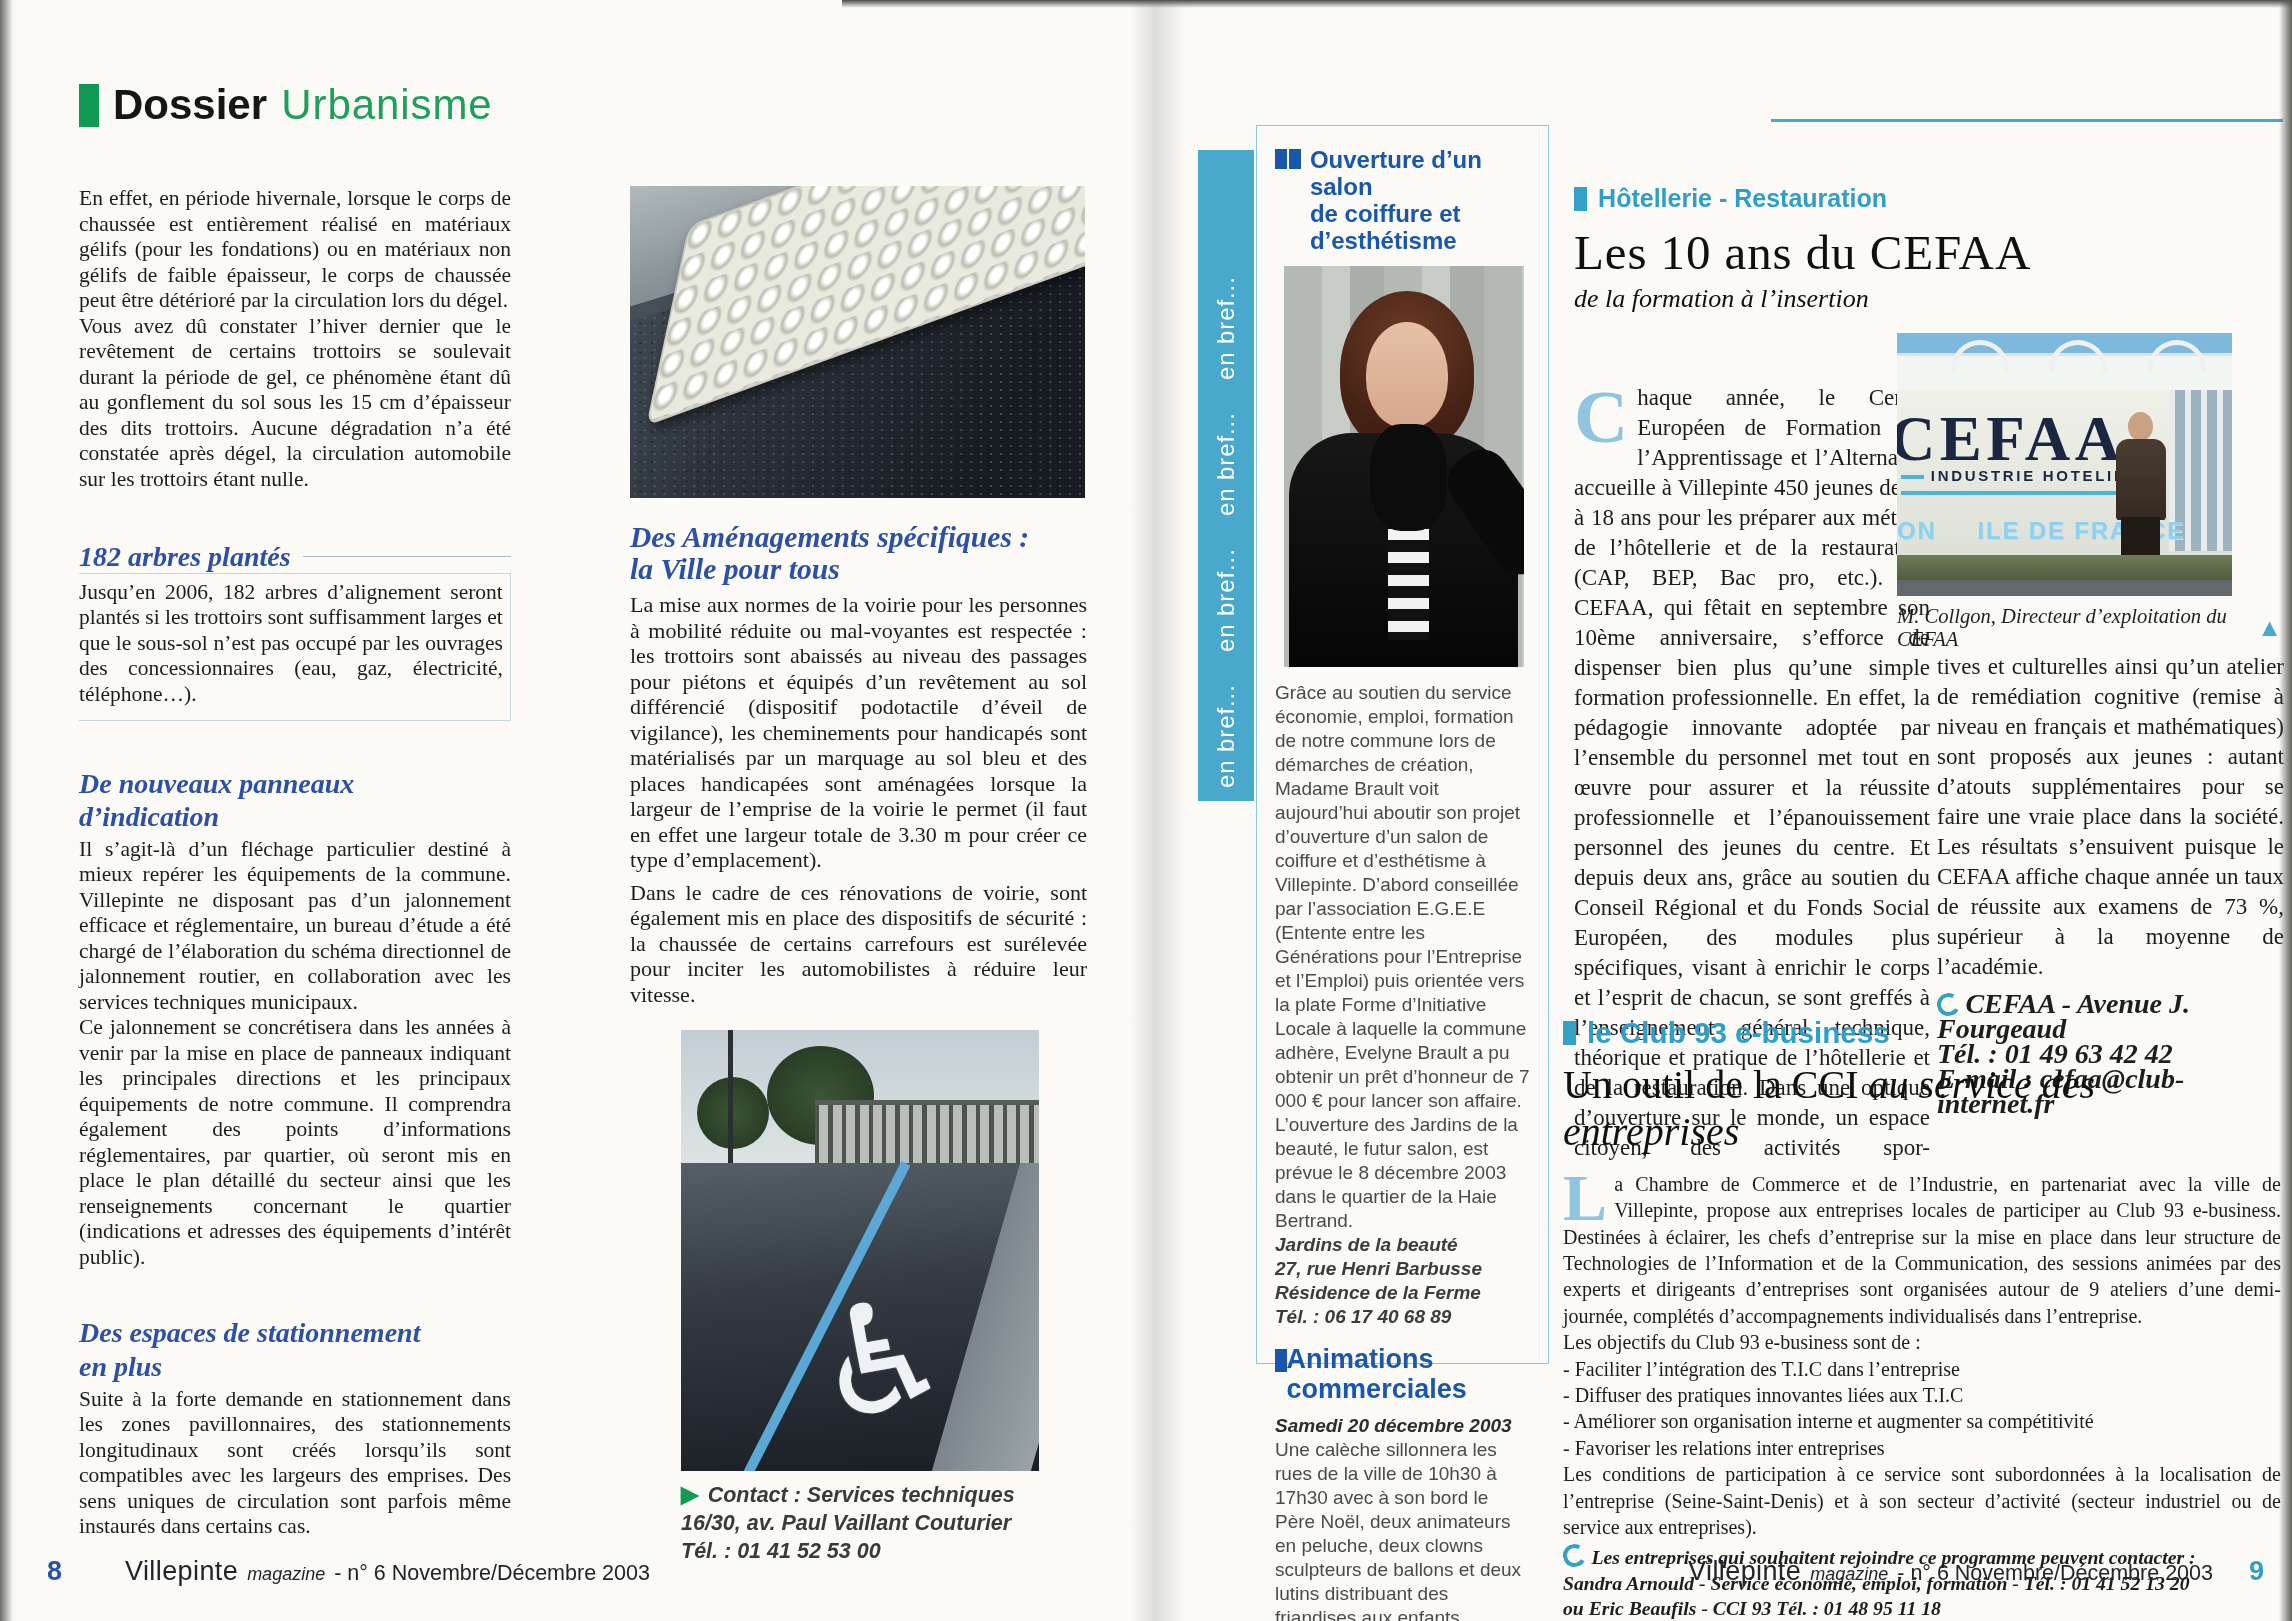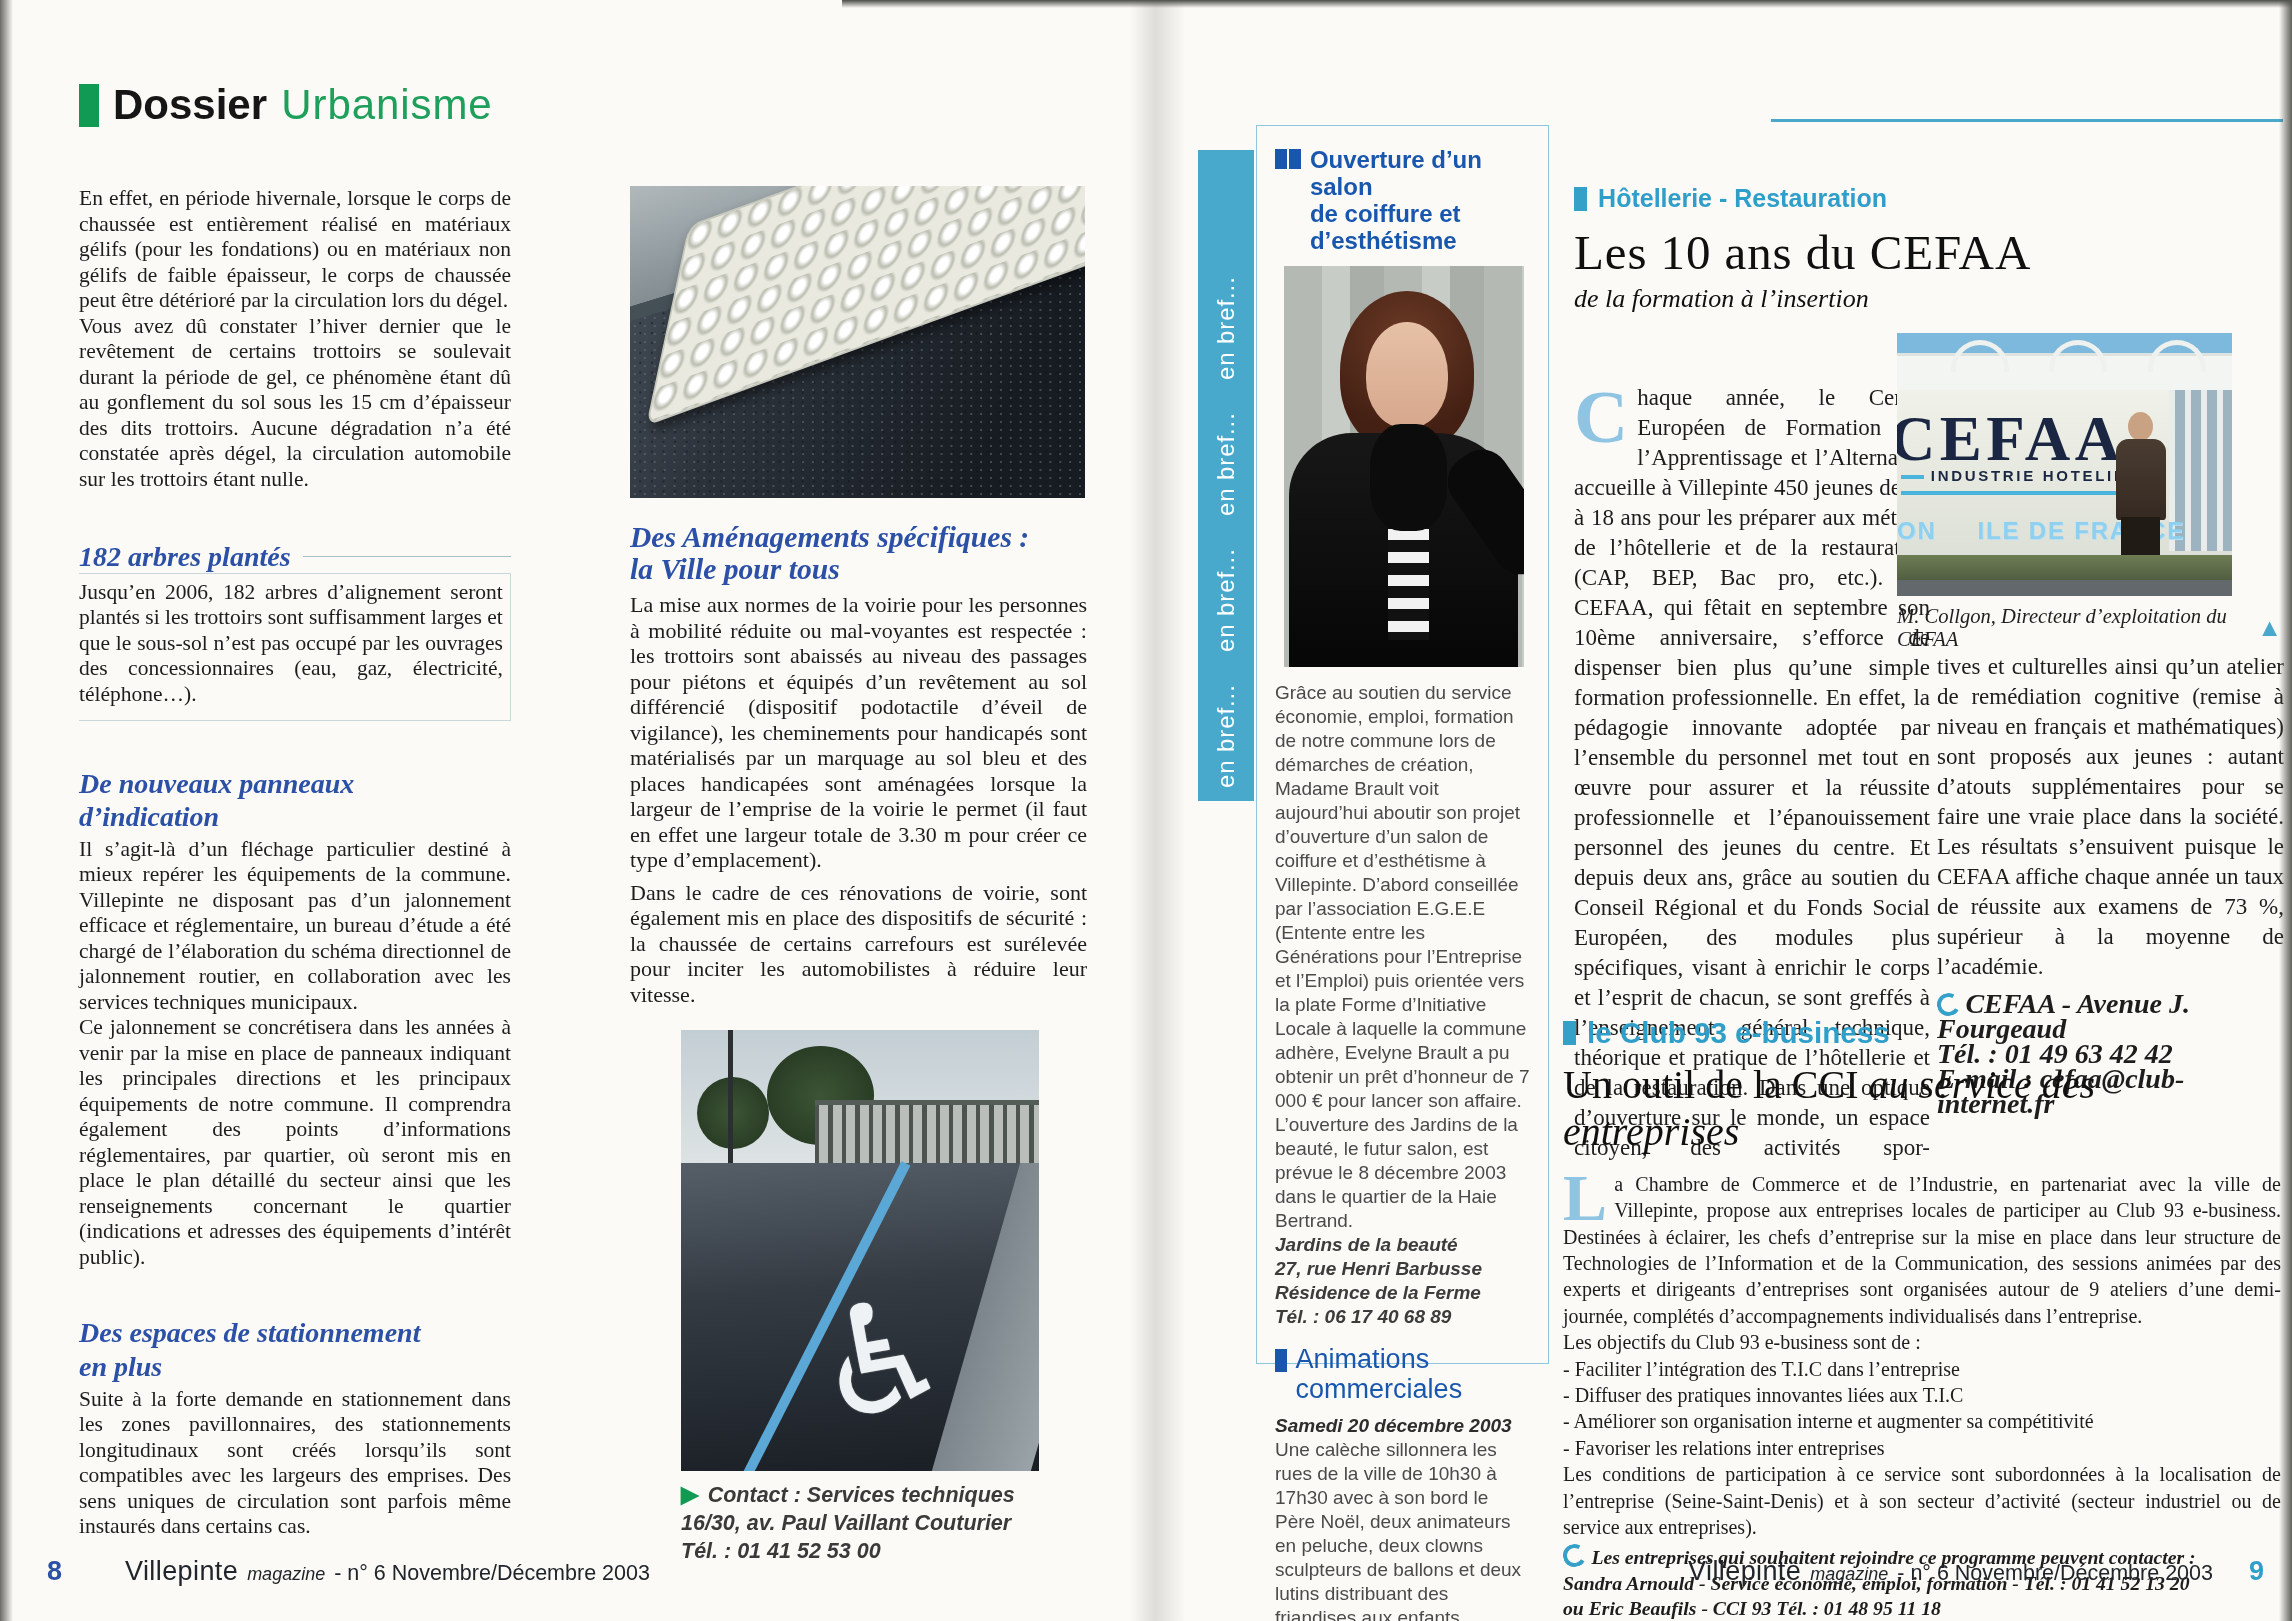--- a/index.html
+++ b/index.html
@@ -86,21 +86,21 @@
   .strip{left:1198px;top:150px;width:56px;height:651px;background:#49a9cc;overflow:hidden;display:flex;justify-content:center;}
   .strip .vt{writing-mode:vertical-rl;transform:rotate(180deg);font-family:"Liberation Sans",sans-serif;
      color:#fff;font-size:24px;letter-spacing:0.9px;line-height:56px;}
   .strip .vt span{margin:12.5px 0;display:inline-block;}
   .bref-box{left:1256px;top:125px;width:293px;height:1239px;border:1.8px solid #8fc6de;box-sizing:border-box;
      padding:19.7px 16px 0 18px;font-family:"Liberation Sans",sans-serif;font-size:19px;line-height:24px;color:#4a4a4a;}
   .bref-h{display:flex;gap:9px;color:#1857ad;font-weight:bold;font-size:24px;line-height:27px;margin-bottom:12.5px;}
   .sq{display:inline-block;width:11.6px;height:19.7px;background:#1857ad;margin-top:3.6px;}
   .sq2{display:inline-block;width:11.6px;height:19.7px;background:#1857ad;margin-top:3.6px;margin-left:-5.4px;}
   .bref-h .txt{flex:1;}
-  .bref-h2{display:flex;gap:9px;color:#1857ad;font-weight:normal;font-size:27px;line-height:29.6px;margin:16px 0 9px 0;}
+  .bref-h2{display:flex;color:#1857ad;font-weight:bold;font-size:27px;line-height:29.6px;margin:16px 0 9px 0;}
   .bref-h2 .sq{height:23px;}
   .dateline{font-weight:bold;font-style:italic;color:#2d2d2d;}
   .addr{font-style:italic;font-weight:bold;color:#3c3c3c;}
   
   .photo3{position:relative;width:240px;height:401px;margin:0 auto 14.3px auto;overflow:hidden;
      background:repeating-linear-gradient(90deg,#b4b9b4 0 38px,#c8ccc7 38px 66px,#a9aea9 66px 100px);}
   .photo3 .hair{position:absolute;left:56px;top:25px;width:134px;height:161px;border-radius:52% 52% 46% 46%;
      background:radial-gradient(circle at 50% 30%,#6c3a26,#432013 70%);}
   .photo3 .face{position:absolute;left:82px;top:56px;width:82px;height:106px;border-radius:50% 50% 46% 46%;
      background:linear-gradient(#e6c1a6,#d6a78c);}

